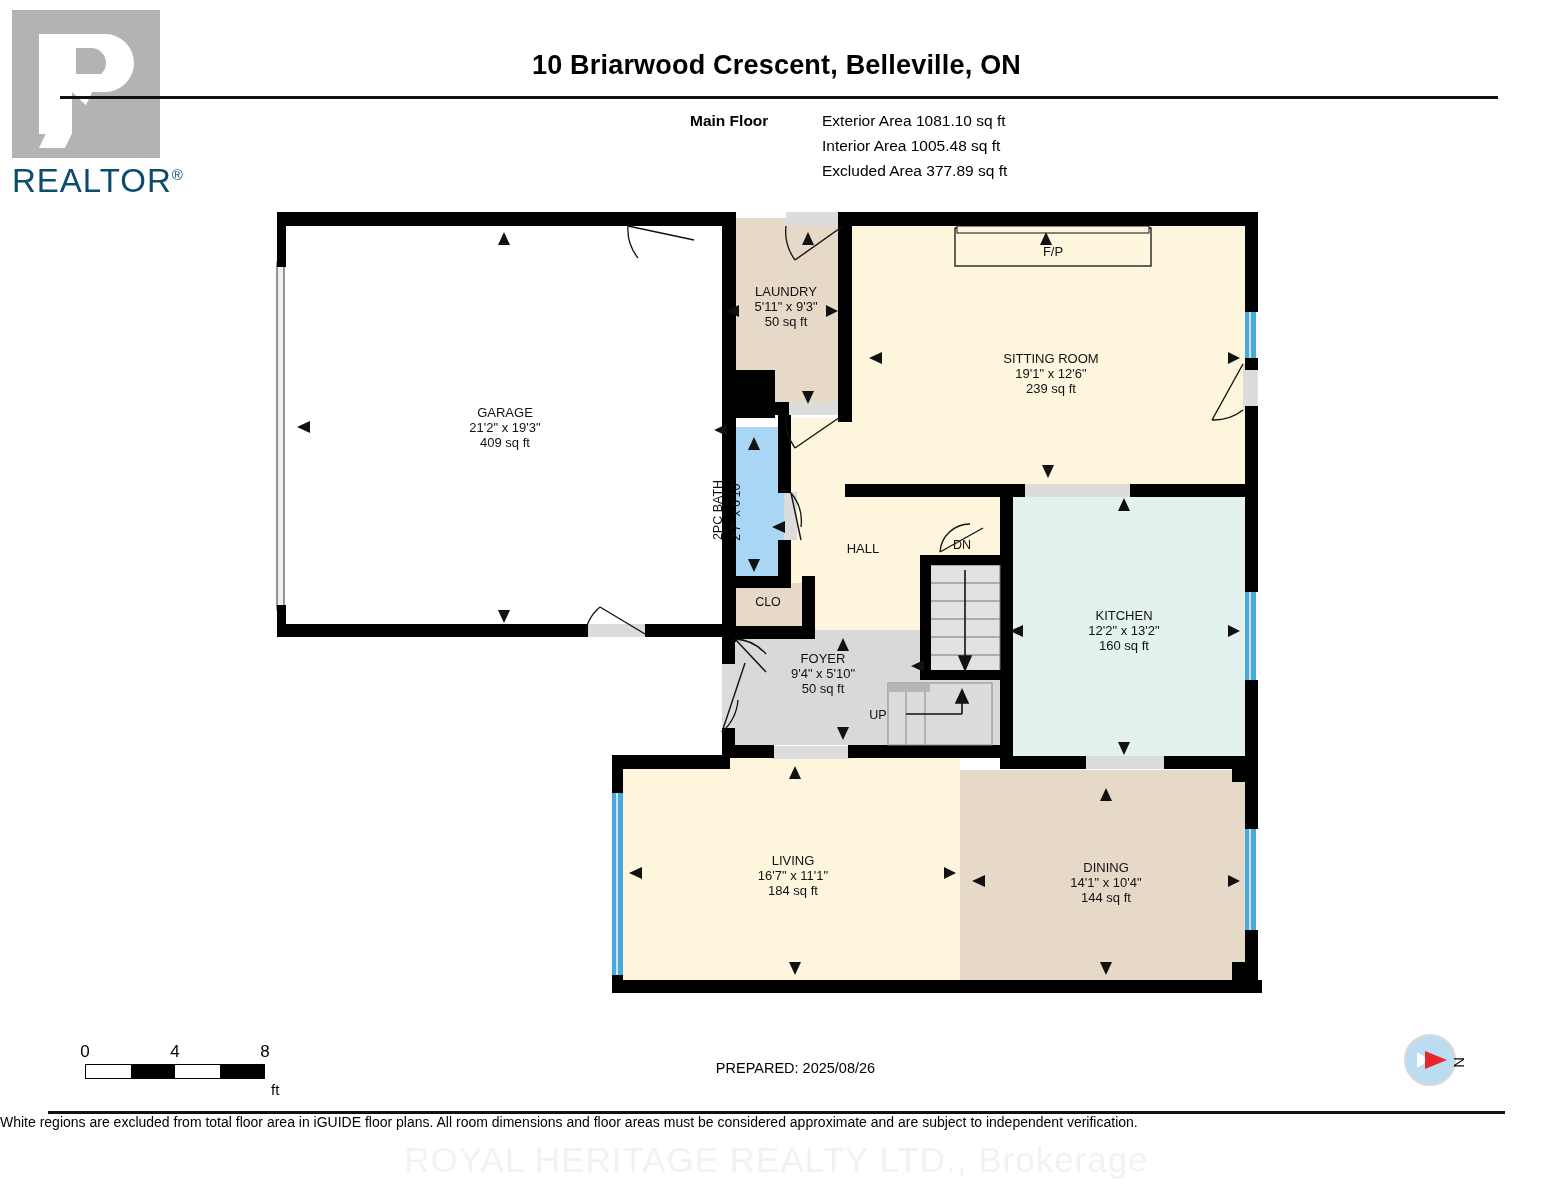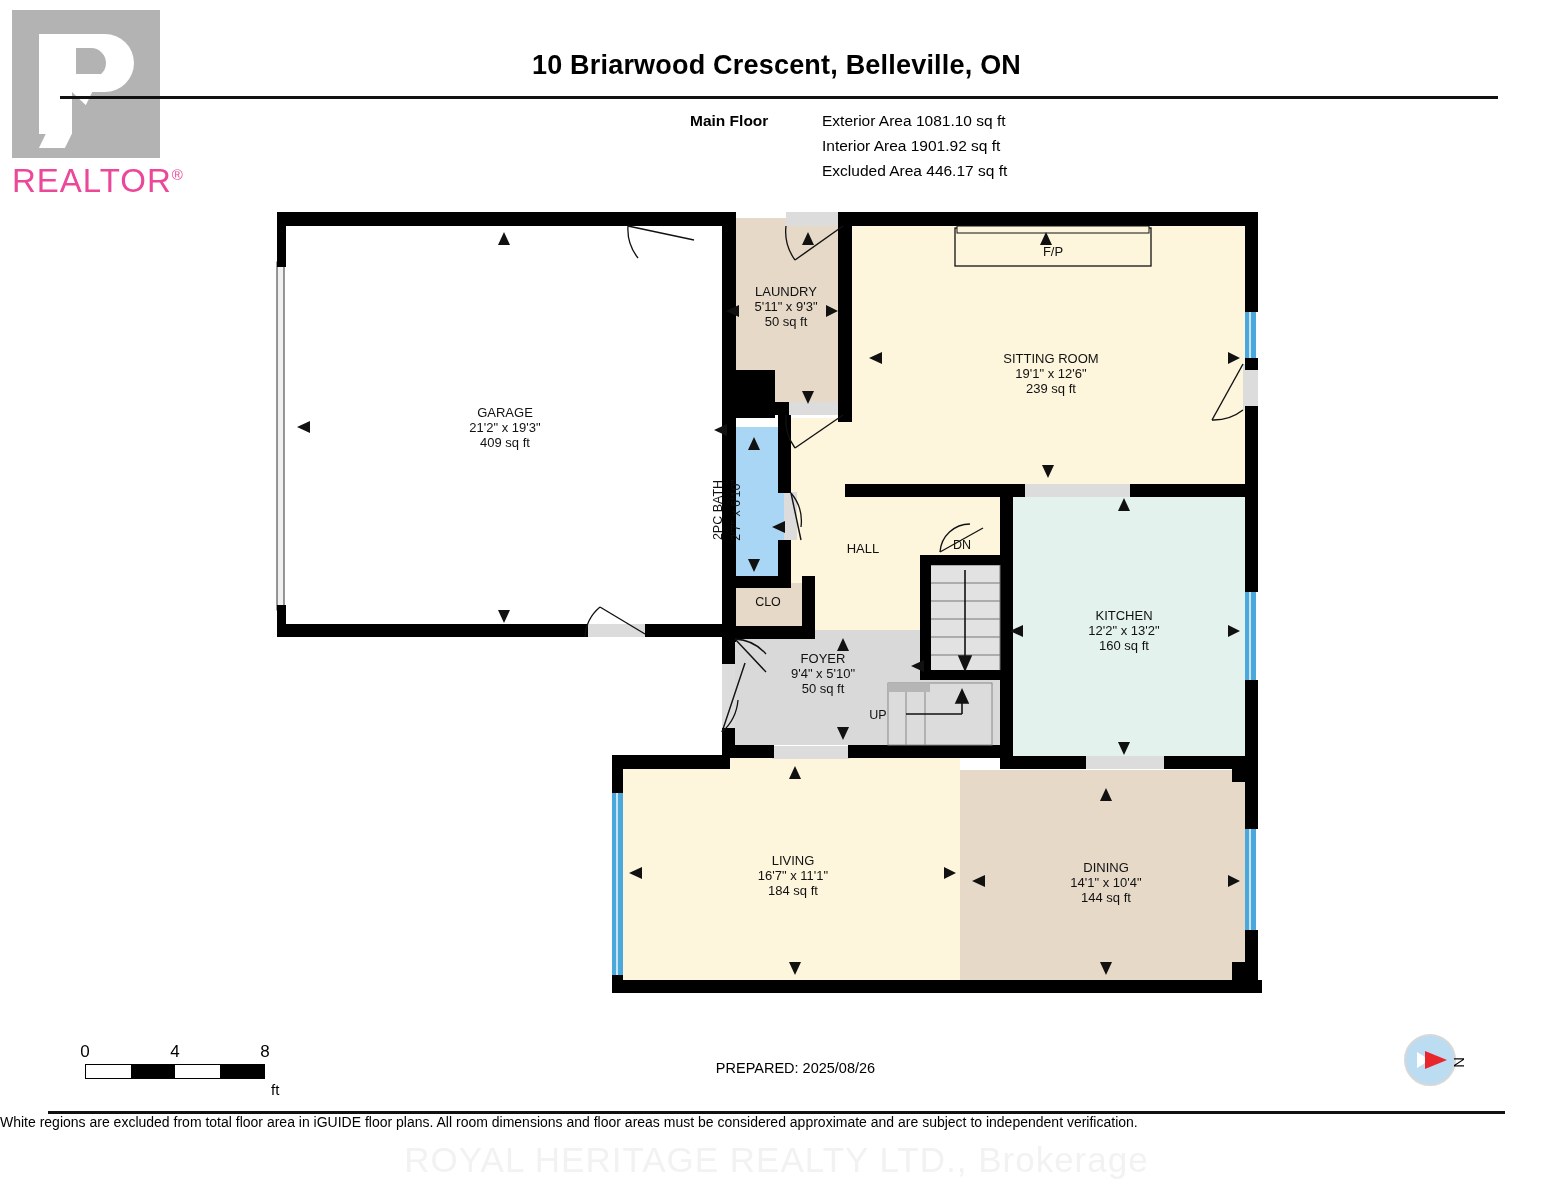--- a/index.html
+++ b/index.html
@@ -14,21 +14,21 @@
   #realtor-logo .r-stem{position:absolute;left:27px;top:24px;width:37px;height:100px;background:#fff;}
   #realtor-logo .r-bowl{position:absolute;left:64px;top:24px;width:58px;height:58px;
       background:#fff;border-radius:0 29px 29px 0;}
   #realtor-logo .r-hole{position:absolute;left:64px;top:38px;width:30px;height:30px;
       background:#b3b3b3;border-radius:0 15px 15px 0;}
   #realtor-logo .r-leg{position:absolute;left:63px;top:64px;width:26px;height:74px;background:#fff;
       transform:skewX(-26deg);transform-origin:top left;}
   #realtor-logo .r-leg2{position:absolute;left:60px;top:82px;width:44px;height:42px;background:#b3b3b3;
       clip-path:polygon(0 0,0 100%,100% 100%);}
   #realtor-logo .word{position:absolute;left:0;top:152px;font-size:33px;letter-spacing:1px;
-      color:#ec4899;font-family:"Liberation Sans", sans-serif;}
+      color:#0c4a6e;font-family:"Liberation Sans", sans-serif;}
   #realtor-logo .reg{font-size:15px;vertical-align:super;}
   
   #page-title{position:absolute;left:0;right:0;top:50px;text-align:center;
       font-size:27px;font-weight:bold;letter-spacing:0.2px;}
   #title-rule{position:absolute;left:60px;right:55px;top:96px;height:3px;background:#111;}
   #area-block{position:absolute;left:690px;top:108px;font-size:15.5px;line-height:25px;}
   #area-block .lbl{position:absolute;left:0;top:0;font-weight:bold;width:96px;text-align:left;}
   #area-block .lines{position:absolute;left:104px;top:0;white-space:nowrap;margin-left:28px;}
   
   #plan{position:absolute;left:0;top:0;width:1553px;height:1200px;}
@@ -65,22 +65,22 @@
   <div class="r-leg2"></div>
   <div class="word"><span>REALTOR</span><span class="reg">®</span></div>
 </div>
 
 <div id="page-title">10 Briarwood Crescent, Belleville, ON</div>
 <div id="title-rule"></div>
 <div id="area-block">
   <div class="lbl">Main Floor</div>
   <div class="lines">
     <div>Exterior Area 1081.10 sq ft</div>
-    <div>Interior Area 1901.92 sq ft</div>
-    <div>Excluded Area 446.17 sq ft</div>
+    <div>Interior Area 1005.48 sq ft</div>
+    <div>Excluded Area 377.89 sq ft</div>
   </div>
 </div>
 
 <svg id="plan" viewBox="0 0 1553 1200">
 
   <rect x="283" y="218" width="440" height="412" fill="#ffffff"></rect>
   <rect x="729" y="218" width="113" height="190" fill="#e6d9c8"></rect>
   <rect x="852" y="218" width="398" height="266" fill="#fdf5dc"></rect>
   <rect x="1012" y="490" width="238" height="272" fill="#e3f2ec"></rect>
   <rect x="729" y="427" width="55" height="152" fill="#aad6f5"></rect>

